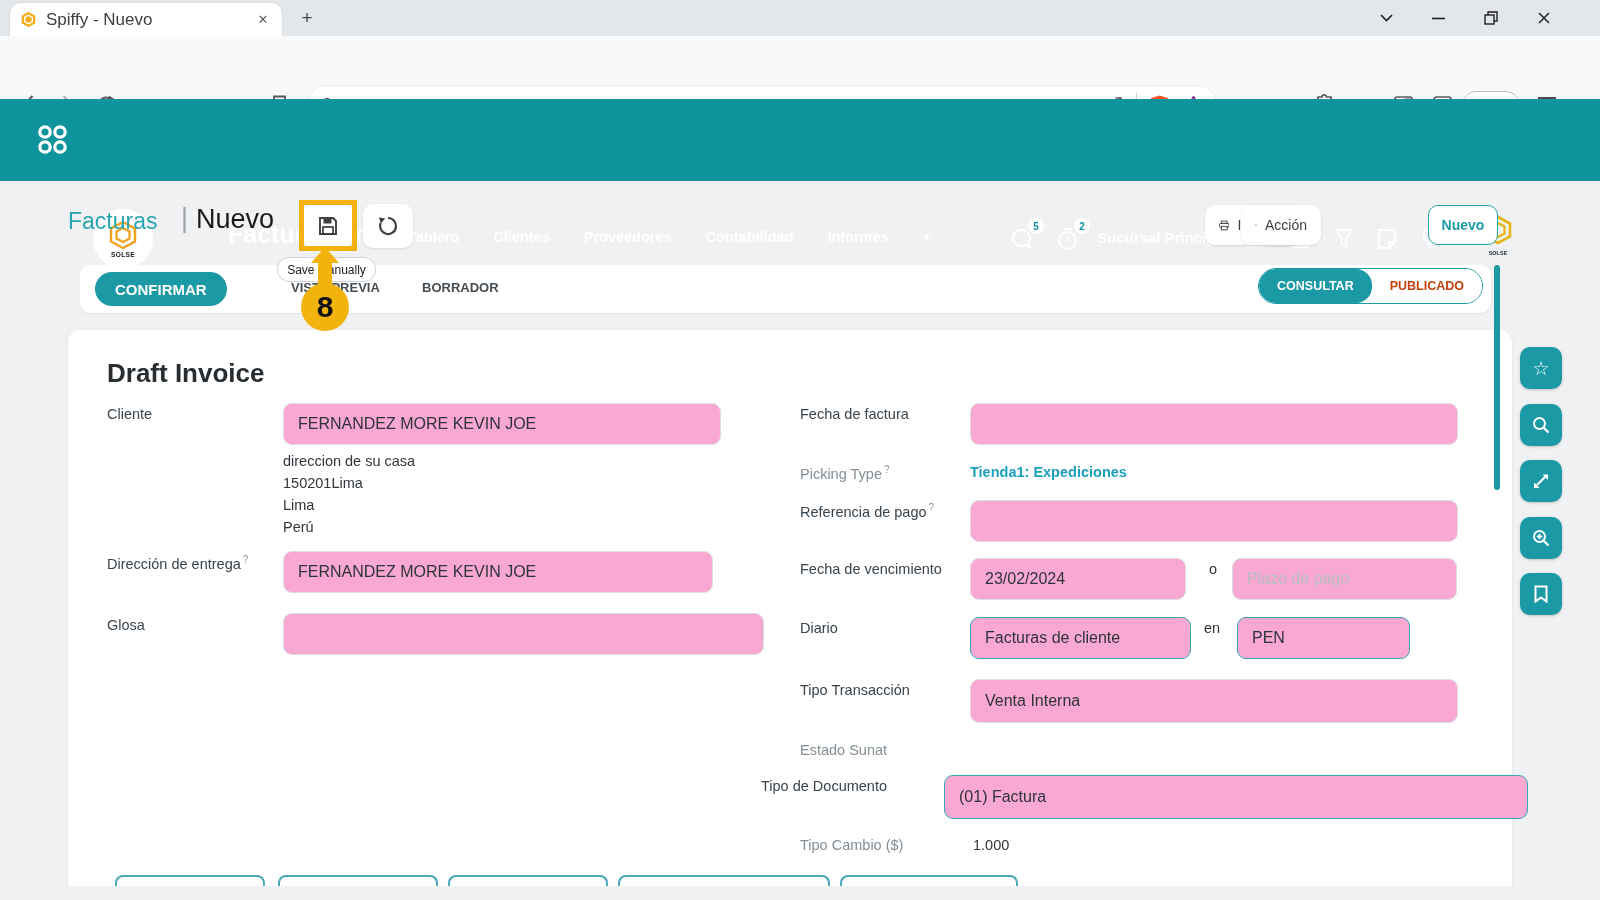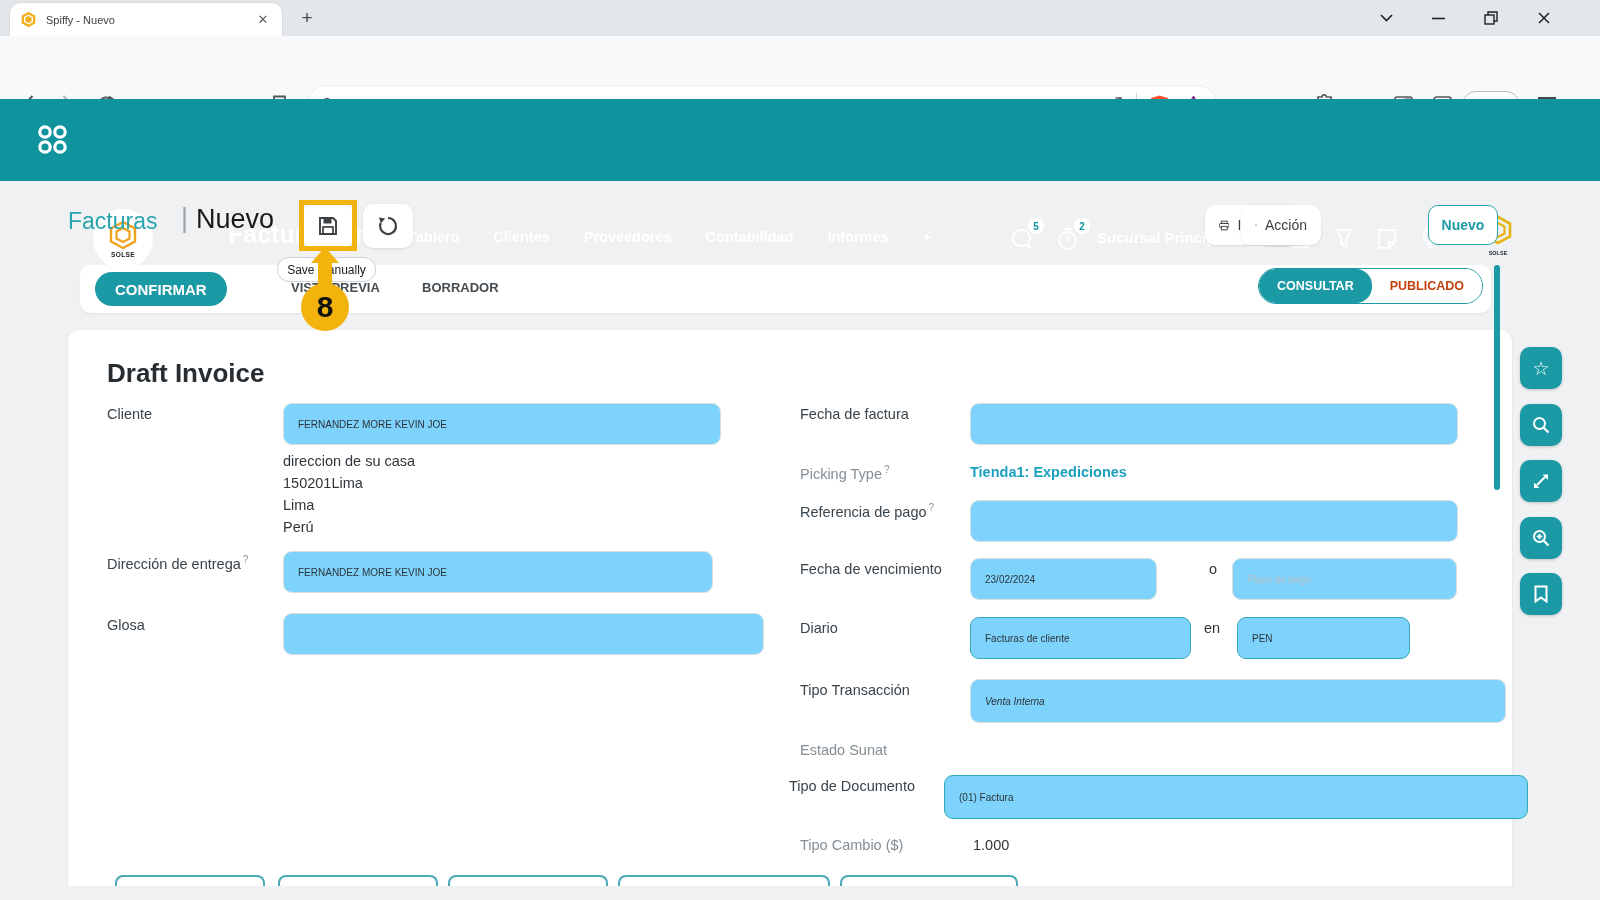--- a/index.html
+++ b/index.html
@@ -6,21 +6,21 @@
   html,body { width:1600px; height:900px; overflow:hidden; background:#e7e9ec;
               font-family:"Liberation Sans", sans-serif; }
   .abs { position:absolute; }
   #screen { position:relative; width:1600px; height:900px; background:#eff1f3; }
 
   
   #tabstrip { position:absolute; left:0; top:0; width:1600px; height:36px; background:#e4e7ea; }
   .tab { position:absolute; left:10px; top:3px; width:272px; height:33px; background:#fff;
          border-radius:10px 10px 0 0; display:flex; align-items:center; padding:0 10px;
          box-shadow:0 0 2px rgba(0,0,0,.15); }
-  .tab-title { font-size:11px; color:#3c4043; flex:1; margin-left:9px; white-space:nowrap; overflow:hidden; }
+  .tab-title { font-size:17px; color:#3c4043; flex:1; margin-left:9px; white-space:nowrap; overflow:hidden; }
   .tab-close { width:18px; height:18px; display:flex; align-items:center; justify-content:center;
                color:#5f6368; font-size:13px; border-radius:50%; cursor:pointer; }
   .newtab { position:absolute; left:296px; top:8px; width:22px; height:22px; color:#45494d;
             font-size:19px; line-height:20px; text-align:center; cursor:pointer; }
   .wctl { position:absolute; top:4px; width:28px; height:28px; display:flex; align-items:center;
           justify-content:center; color:#202124; }
   #toolbar { position:absolute; left:0; top:36px; width:1600px; height:63px; background:#f8f9fa; }
   .navbtn { position:absolute; top:53px; width:30px; height:30px; display:flex; align-items:center; justify-content:center; }
   #urlbar { position:absolute; left:307px; top:49px; width:910px; height:40px; background:#ffffff;
             border:1px solid #ebedef; border-radius:20px; display:flex; align-items:center;
@@ -91,22 +91,22 @@
   #seg-draft { background:#1b9aa5; color:#fff; border-radius:16px; }
   #seg-posted { background:#fff; color:#c2410c; }
 
   
   #card { position:absolute; left:68px; top:330px; width:1444px; height:556px; background:#fff;
           border-radius:12px 12px 0 0; box-shadow:0 1px 3px rgba(0,0,0,.08); }
   #form-title { position:absolute; left:39px; top:28px; font-size:26px; font-weight:600; color:#272d31; }
   .flabel { position:absolute; font-size:14.5px; color:#39444c; }
   .flabel.muted { color:#848e95; }
   .sup-q { font-size:10px; color:#8a949b; vertical-align:super; margin-left:2px; }
-  .finput { position:absolute; height:42px; border:1px solid #dadee1; border-radius:9px; background:#7dd3fc;
-            font-size:10px; color:#2e3338; padding:0 14px; font-family:inherit; }
+  .finput { position:absolute; height:42px; border:1px solid #dadee1; border-radius:9px; background:#f9a8d4;
+            font-size:16px; color:#2e3338; padding:0 14px; font-family:inherit; }
   .finput.teal { border:1.5px solid #35aab4; }
   .finput::placeholder { color:#b7bdc2; }
   .addr { position:absolute; left:215px; top:120px; font-size:14.5px; color:#30363b; line-height:22px; }
   .sep-word { position:absolute; font-size:14.5px; color:#333; }
   .link { position:absolute; font-size:14.5px; font-weight:700; color:#1ba0c0; cursor:pointer; }
   .roval { position:absolute; font-size:14.5px; color:#2e3338; }
 
   
   .sidebtn { position:absolute; left:1520px; width:42px; height:42px; background:#1b9aa5; border-radius:10px;
              display:flex; align-items:center; justify-content:center; color:#fff;
@@ -400,35 +400,35 @@
     <div class="flabel" style="left:732px; top:76px">Fecha de factura</div>
     <input class="finput" style="left: 902px; top: 73px; width: 488px;" value="">
 
     <div class="flabel muted" style="left:732px; top:134px"><span>Picking Type</span><span class="sup-q">?</span></div>
     <div class="link" style="left:902px; top:134px">Tienda1: Expediciones</div>
 
     <div class="flabel" style="left:732px; top:172px"><span>Referencia de pago</span><span class="sup-q">?</span></div>
     <input class="finput" style="left: 902px; top: 170px; width: 488px;" value="">
 
     <div class="flabel" style="left:732px; top:231px">Fecha de vencimiento</div>
-    <input class="finput" style="left: 902px; top: 228px; width: 187px;" value="23/02/2024">
+    <input class="finput" style="left: 902px; top: 228px; width: 216px;" value="23/02/2024">
     <div class="sep-word" style="left:1141px; top:231px">o</div>
     <input class="finput" style="left: 1164px; top: 228px; width: 225px;" placeholder="Plazo de pago">
 
     <div class="flabel" style="left:732px; top:290px">Diario</div>
     <input class="finput teal" style="left: 902px; top: 287px; width: 221px;" value="Facturas de cliente">
     <div class="sep-word" style="left:1136px; top:290px">en</div>
     <input class="finput teal" style="left: 1169px; top: 287px; width: 173px;" value="PEN">
 
     <div class="flabel" style="left:732px; top:352px">Tipo Transacción</div>
-    <input class="finput" style="left: 902px; top: 349px; width: 536px; height: 44px; font-style: italic;" value="Venta Interna">
+    <input class="finput" style="left: 902px; top: 349px; width: 488px; height: 44px;" value="Venta Interna">
 
     <div class="flabel muted" style="left:732px; top:412px">Estado Sunat</div>
 
-    <div class="flabel" style="left:721px; top:448px">Tipo de Documento</div>
+    <div class="flabel" style="left:693px; top:448px">Tipo de Documento</div>
     <input class="finput teal" style="left: 876px; top: 445px; width: 584px; height: 44px;" value="(01) Factura">
 
     <div class="flabel muted" style="left:732px; top:507px">Tipo Cambio ($)</div>
     <div class="roval" style="left:905px; top:507px">1.000</div>
   </div>
 
   <div class="sidebtn" style="top:347px">
       <span style="font-size:19px">☆</span>
     </div>
   <div class="sidebtn" style="top:404px">

